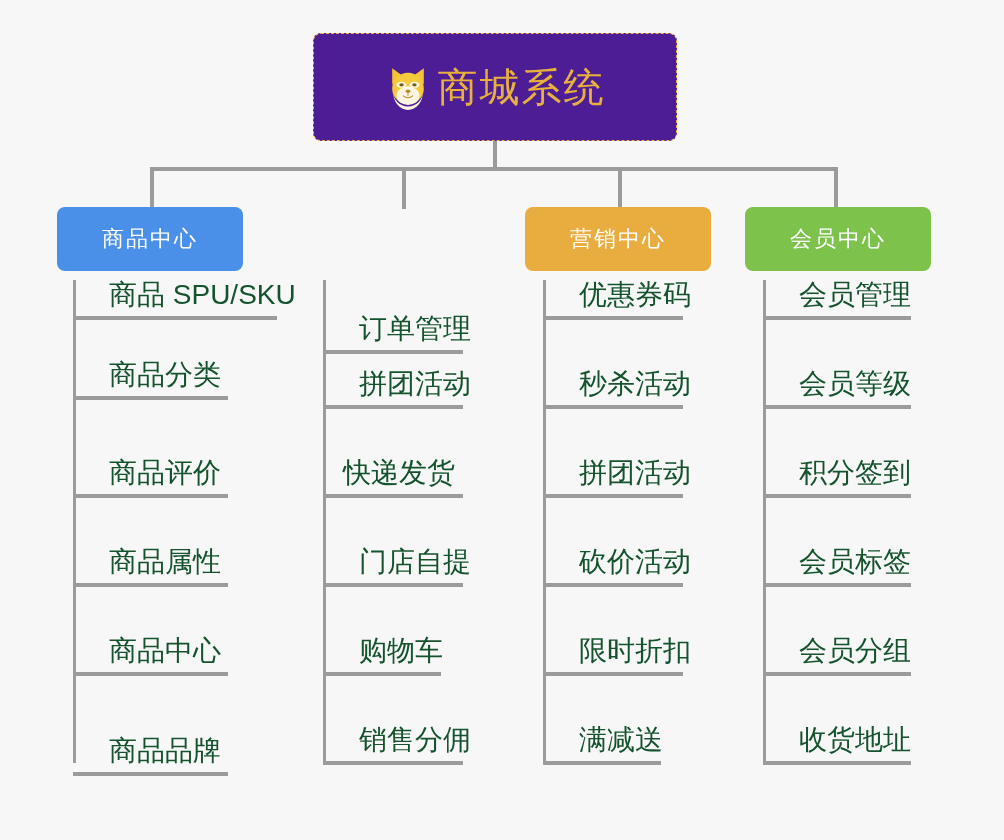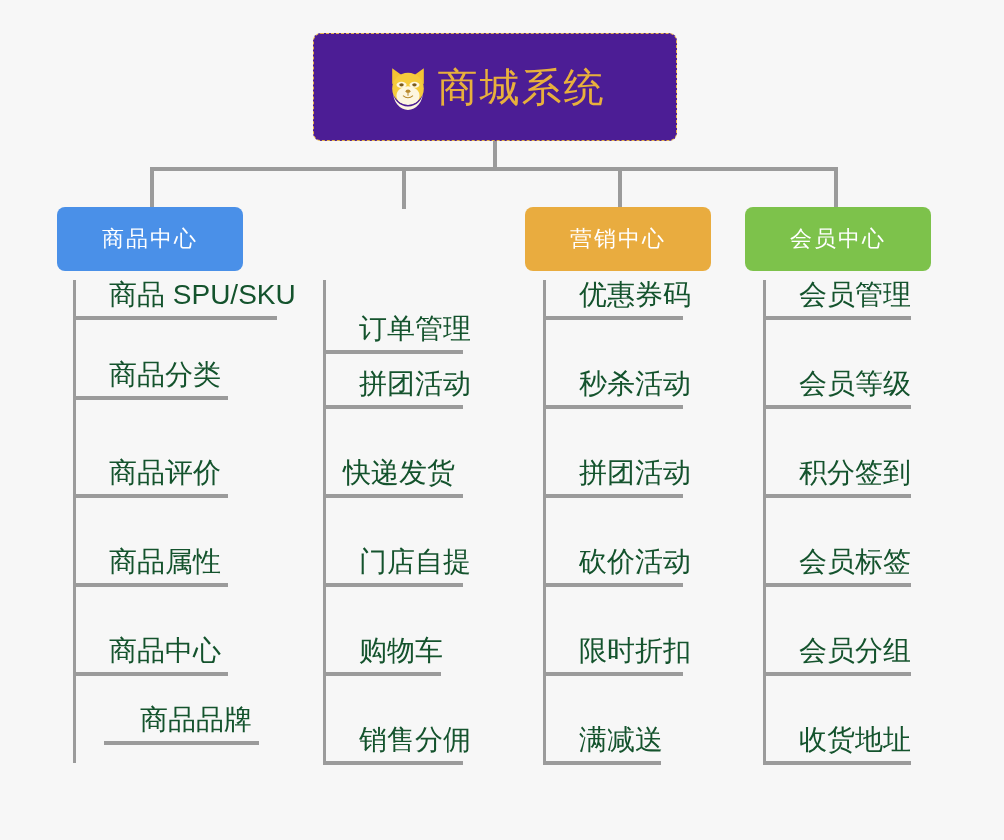--- a/index.html
+++ b/index.html
@@ -122,21 +122,21 @@
     <div class="leaf" style="top: 0px; width: 204px; border-bottom-color: rgb(155, 155, 155);">
       <span>商品 SPU/SKU</span></div>
     <div class="leaf" style="top: 80px; width: 155px; border-bottom-color: rgb(155, 155, 155);">
       <span>商品分类</span></div>
     <div class="leaf" style="top: 178px; width: 155px; border-bottom-color: rgb(155, 155, 155);">
       <span>商品评价</span></div>
     <div class="leaf" style="top: 267px; width: 155px; border-bottom-color: rgb(155, 155, 155);">
       <span>商品属性</span></div>
     <div class="leaf" style="top: 356px; width: 155px; border-bottom-color: rgb(155, 155, 155);">
       <span>商品中心</span></div>
-    <div class="leaf" style="top: 425px; width: 155px; border-bottom-color: rgb(155, 155, 155); margin-left: 31px;">
+    <div class="leaf" style="top: 456px; width: 155px; border-bottom-color: rgb(155, 155, 155);">
       <span>商品品牌</span></div>
   </div>
 
   <div class="col" style="left:323px;">
     <div class="spine" style="background: rgb(155, 155, 155); height: 483px;"></div>
     <div class="leaf" style="top: 6px; width: 140px; border-bottom-color: rgb(155, 155, 155); margin-top: 28px;">
       <span>订单管理</span></div>
     <div class="leaf" style="top: 89px; width: 140px; border-bottom-color: rgb(155, 155, 155);">
       <span>拼团活动</span></div>
     <div class="leaf" style="top: 178px; width: 140px; border-bottom-color: rgb(155, 155, 155); padding-left: 20px;">

